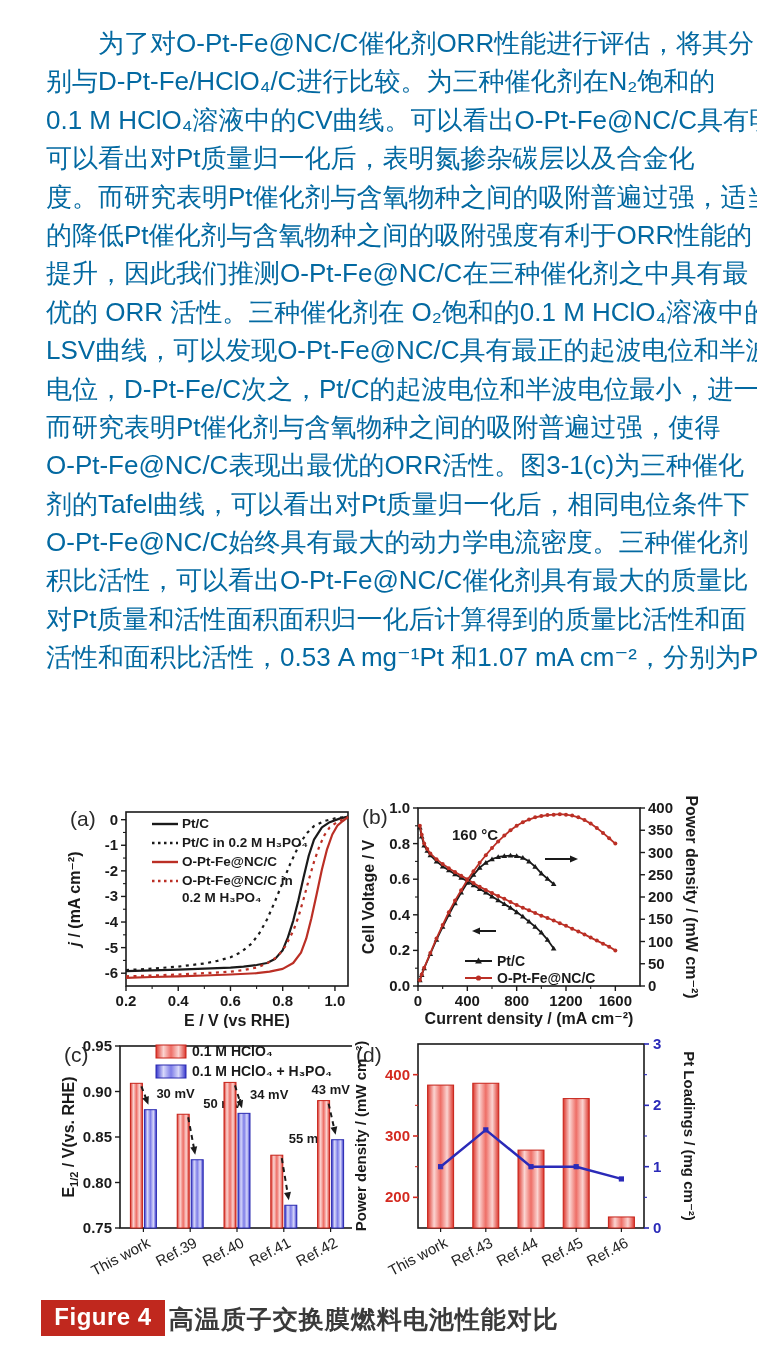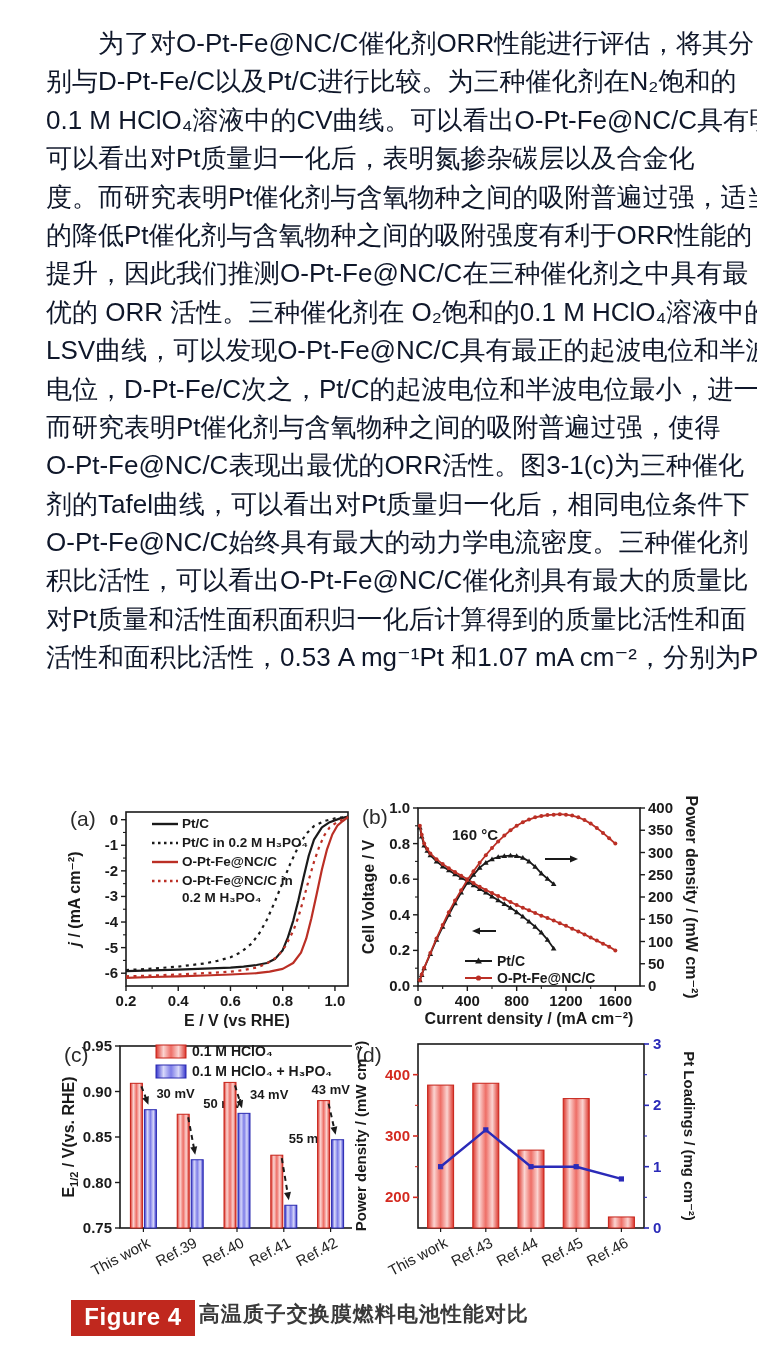--- a/index.html
+++ b/index.html
@@ -1,39 +1,39 @@
 <!DOCTYPE html>
 <html><head>
 <meta charset="utf-8">
 <style>
   html,body{margin:0;padding:0;background:#ffffff;}
   .page{position:relative;width:757px;height:1359px;background:#ffffff;overflow:hidden;
         font-family:"Liberation Sans","DejaVu Sans",sans-serif;}
-  .para{position:absolute;left:46px;top:24px;width:684px;font-size:26px;color:#0f172a;}
+  .para{position:absolute;left:46px;top:24px;width:684px;font-size:26px;color:#0369a1;}
   .tline{height:38.4px;line-height:38.4px;white-space:nowrap;}
   .tline.indent{text-indent:52px;}
   .chart{position:absolute;background:#ffffff;}
   .chart-a{left:64px;top:790px;width:300px;height:242px;}
   .chart-b{left:360px;top:790px;width:342px;height:242px;}
   .chart-c{left:56px;top:1028px;width:312px;height:256px;}
   .chart-d{left:352px;top:1028px;width:350px;height:256px;}
   svg text{font-family:"Liberation Sans","DejaVu Sans",sans-serif;}
   .caption{position:absolute;top:1300px;left:0;width:600px;display:flex;
-           justify-content:center;align-items:flex-start;gap:4px;}
+           justify-content:center;align-items:flex-end;gap:4px;}
   .badge{background:#c0281e;color:#ffffff;font-weight:bold;font-size:24px;
          padding:3px 13px 5px 13px;letter-spacing:0.5px;}
-  .cap-text{font-size:21px;color:#3a3a3a;font-weight:600;letter-spacing:1px;}
+  .cap-text{font-size:25px;color:#3a3a3a;font-weight:600;letter-spacing:1px;}
 </style>
 </head>
 <body>
 
 <div class="page">
   <div class="para">
     <div class="tline indent">为了对O-Pt-Fe@NC/C催化剂ORR性能进行评估，将其分</div>
-    <div class="tline">别与D-Pt-Fe/C以及Pt/C进行比较。为三种催化剂在N₂饱和的</div>
+    <div class="tline">别与D-Pt-Fe/HClO₄/C进行比较。为三种催化剂在N₂饱和的</div>
     <div class="tline">0.1 M HClO₄溶液中的CV曲线。可以看出O-Pt-Fe@NC/C具有明</div>
     <div class="tline">可以看出对Pt质量归一化后，表明氮掺杂碳层以及合金化</div>
     <div class="tline">度。而研究表明Pt催化剂与含氧物种之间的吸附普遍过强，适当</div>
     <div class="tline">的降低Pt催化剂与含氧物种之间的吸附强度有利于ORR性能的</div>
     <div class="tline">提升，因此我们推测O-Pt-Fe@NC/C在三种催化剂之中具有最</div>
     <div class="tline">优的 ORR 活性。三种催化剂在 O₂饱和的0.1 M HClO₄溶液中的</div>
     <div class="tline">LSV曲线，可以发现O-Pt-Fe@NC/C具有最正的起波电位和半波</div>
     <div class="tline">电位，D-Pt-Fe/C次之，Pt/C的起波电位和半波电位最小，进一步</div>
     <div class="tline">而研究表明Pt催化剂与含氧物种之间的吸附普遍过强，使得</div>
     <div class="tline">O-Pt-Fe@NC/C表现出最优的ORR活性。图3-1(c)为三种催化</div>

